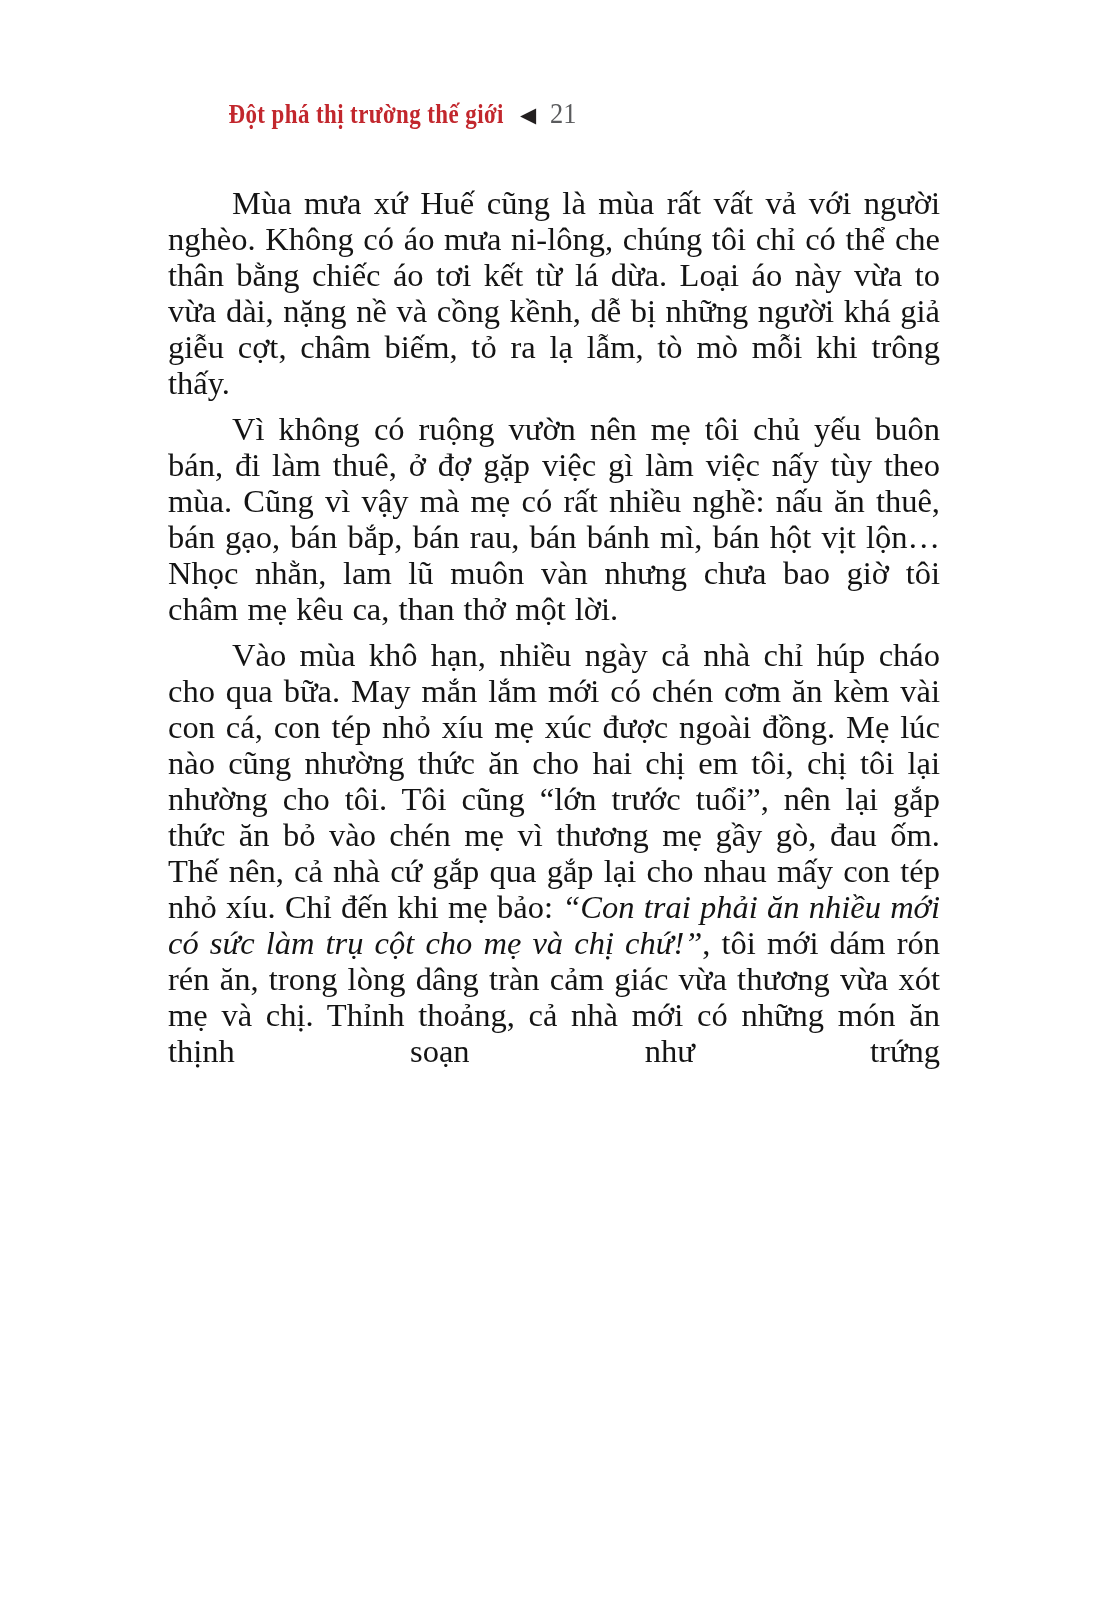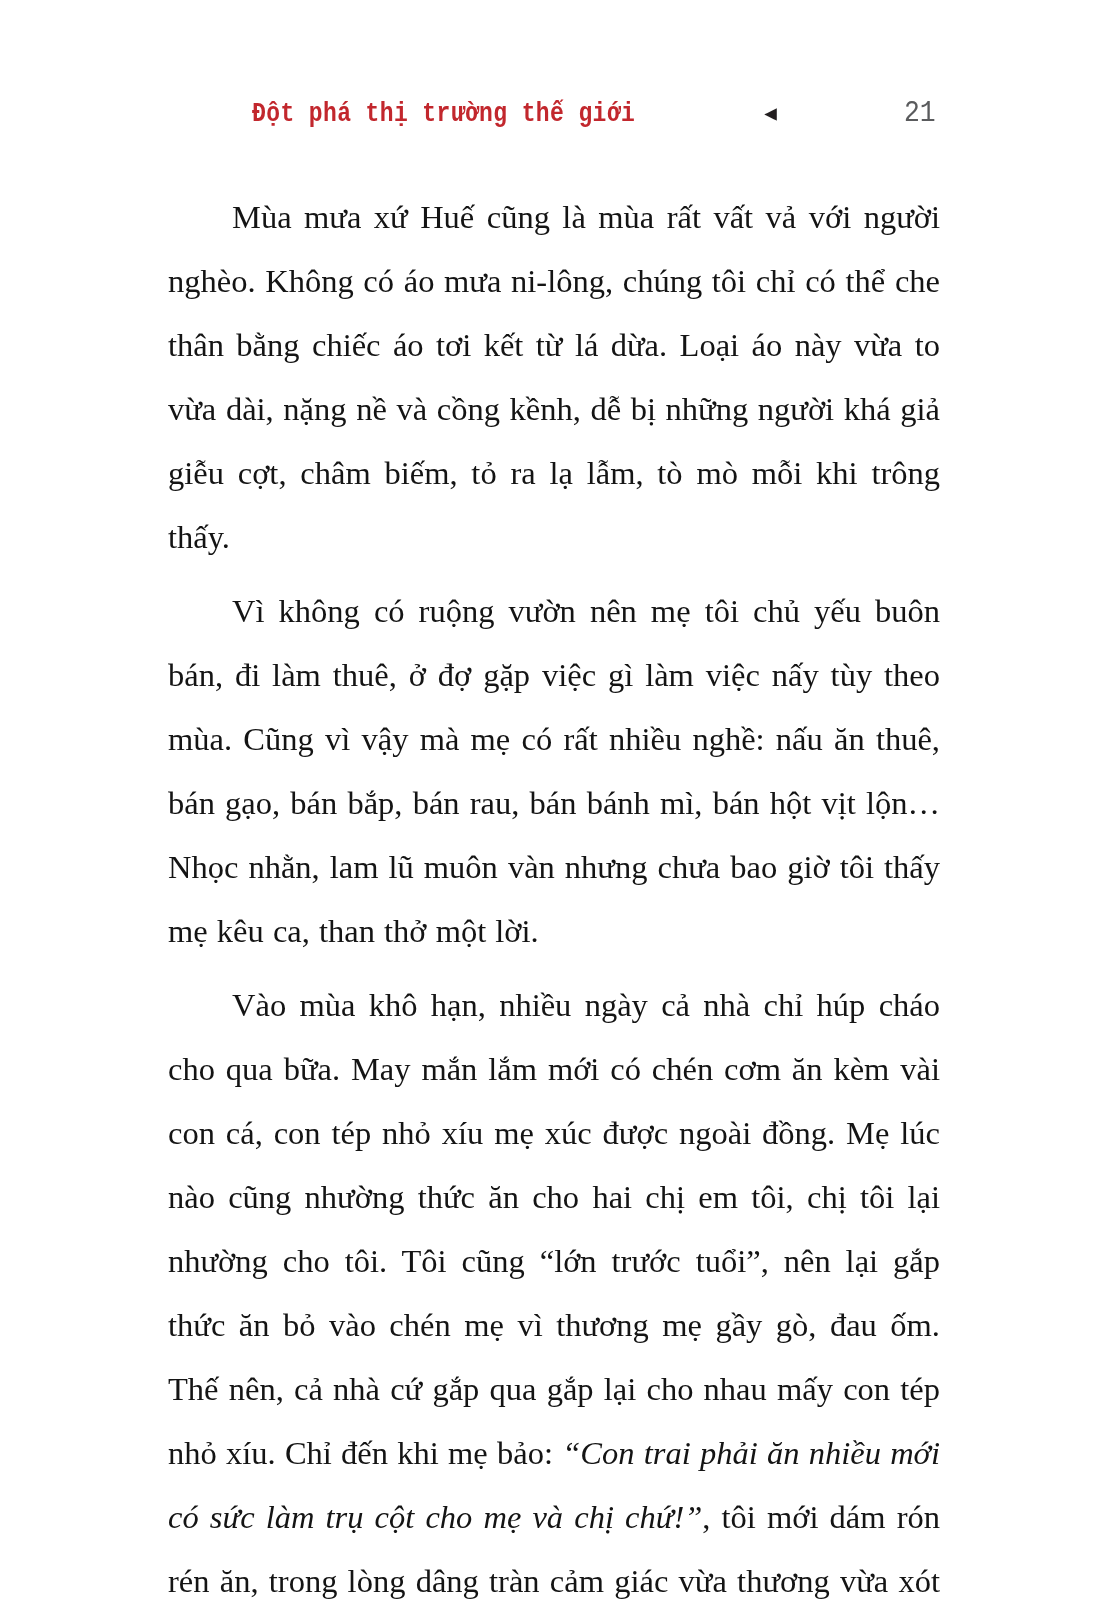--- a/index.html
+++ b/index.html
@@ -14,23 +14,23 @@
   .page {
     box-sizing: border-box;
     width: 1103px;
     height: 1615px;
     padding: 96px 163px 0 168px;
     background: #ffffff;
   }
   
   .running-head {
     display: flex;
-    justify-content: space-between;
+    justify-content: flex-start;
     align-items: baseline;
-    font-family: Liberation Mono, monospace;
+    font-family: Liberation Serif, serif;
     margin-bottom: 47px;
     height: 42px;
   }
   .chapter-title {
     display: inline-block;
     transform: scaleX(0.82);
     transform-origin: 100% 60%;
     font-weight: 700;
     font-size: 28px;
     letter-spacing: 0.5px;
@@ -49,21 +49,21 @@
     transform: scaleX(0.88);
     transform-origin: 0 60%;
     font-weight: 400;
     font-size: 30px;
     color: #5a5b5d;
   }
   
   .text-block { }
   .para {
     font-size: 32.5px;
-    line-height: 64px;
+    line-height: 36px;
     text-align: justify;
     text-indent: 64px;
     margin: 0 0 10px 0;
     word-spacing: 1px;
   }
   .para.continues { text-align-last: justify; margin-bottom: 18px; }
   .quote-italic { font-style: italic; }
 </style>
 </head>
 <body>
@@ -76,21 +76,21 @@
     <span class="page-number">21</span>
   </header>
 
   <main class="text-block">
 
     <p class="para">
       <span>Mùa mưa xứ Huế cũng là mùa rất vất vả với người nghèo. Không có áo mưa ni-lông, chúng tôi chỉ có thể che thân bằng chiếc áo tơi kết từ lá dừa. Loại áo này vừa to vừa dài, nặng nề và cồng kềnh, dễ bị những người khá giả giễu cợt, châm biếm, tỏ ra lạ lẫm, tò mò mỗi khi trông thấy.</span>
     </p>
 
     <p class="para">
-      <span>Vì không có ruộng vườn nên mẹ tôi chủ yếu buôn bán, đi làm thuê, ở đợ gặp việc gì làm việc nấy tùy theo mùa. Cũng vì vậy mà mẹ có rất nhiều nghề: nấu ăn thuê, bán gạo, bán bắp, bán rau, bán bánh mì, bán hột vịt lộn… Nhọc nhằn, lam lũ muôn vàn nhưng chưa bao giờ tôi thấy mẹ kêu ca, than thở một lời.</span>
+      <span>Vì không có ruộng vườn nên mẹ tôi chủ yếu buôn bán, đi làm thuê, ở đợ gặp việc gì làm việc nấy tùy theo mùa. Cũng vì vậy mà mẹ có rất nhiều nghề: nấu ăn thuê, bán gạo, bán bắp, bán rau, bán bánh mì, bán hột vịt lộn… Nhọc nhằn, lam lũ muôn vàn nhưng chưa bao giờ tôi châm mẹ kêu ca, than thở một lời.</span>
     </p>
 
 
     <p class="para continues">
       <span>Vào mùa khô hạn, nhiều ngày cả nhà chỉ húp cháo cho qua bữa. May mắn lắm mới có chén cơm ăn kèm vài con cá, con tép nhỏ xíu mẹ xúc được ngoài đồng. Mẹ lúc nào cũng nhường thức ăn cho hai chị em tôi, chị tôi lại nhường cho tôi. Tôi cũng “lớn trước tuổi”, nên lại gắp thức ăn bỏ vào chén mẹ vì thương mẹ gầy gò, đau ốm. Thế nên, cả nhà cứ gắp qua gắp lại cho nhau mấy con tép nhỏ xíu. Chỉ đến khi mẹ bảo: </span><span class="quote-italic">“Con trai phải ăn nhiều mới có sức làm trụ cột cho mẹ và chị chứ!”</span><span>, tôi mới dám rón rén ăn, trong lòng dâng tràn cảm giác vừa thương vừa xót mẹ và chị. Thỉnh thoảng, cả nhà mới có những món ăn thịnh soạn như trứng</span>
     </p>
 
   </main>
 
 </div>

